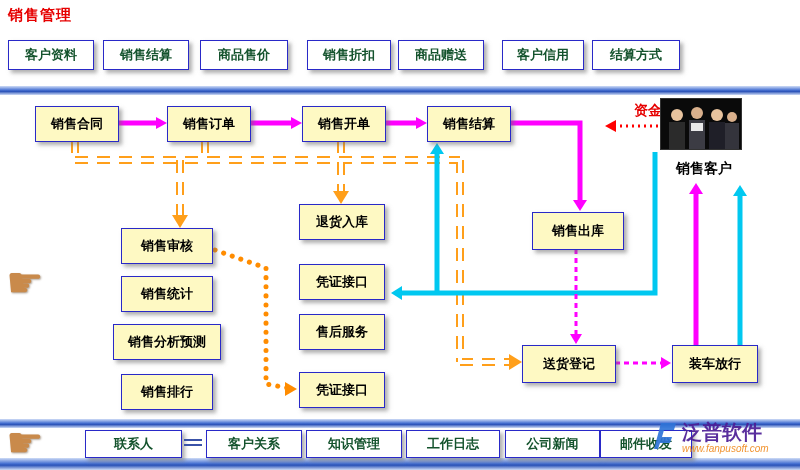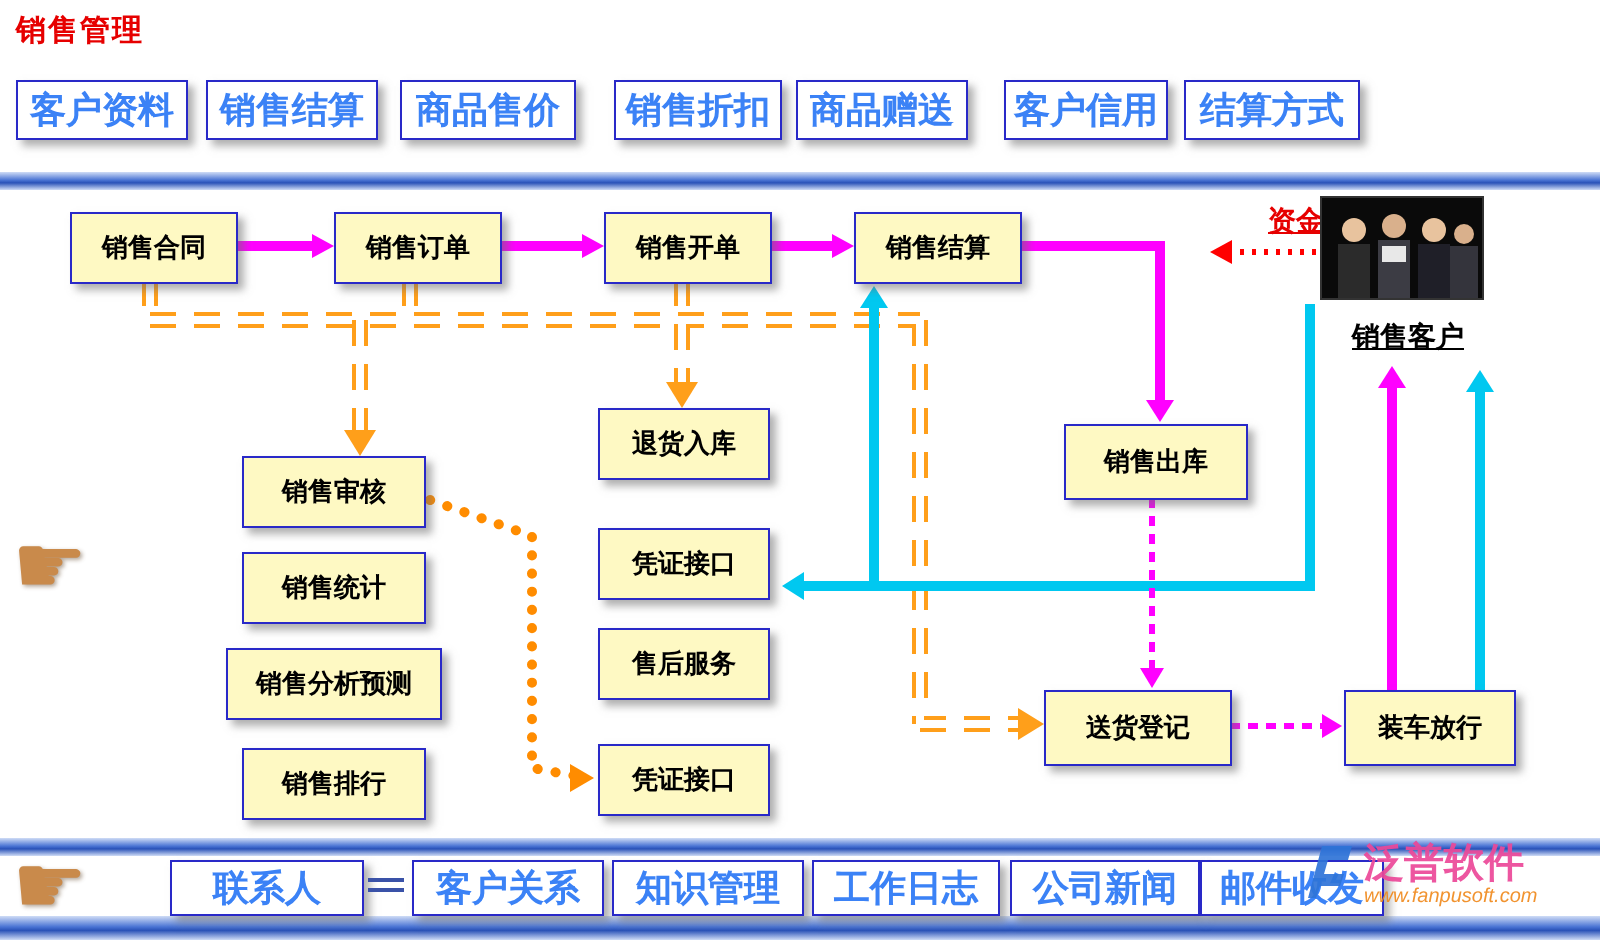--- a/index.html
+++ b/index.html
@@ -1,37 +1,37 @@
 <!DOCTYPE html>
 <html><head>
 <meta charset="utf-8">
 <style>
   html,body{margin:0;padding:0;background:#fff;}
   body{font-family:"Liberation Sans","DejaVu Sans",sans-serif;}
   #stage{position:relative;width:800px;height:470px;background:#fff;overflow:hidden;}
   .page-title{position:absolute;left:8px;top:6px;font-size:15px;font-weight:bold;color:#e60000;letter-spacing:1px;}
   .menu-box{position:absolute;height:28px;background:#fff;border:1px solid #2929c8;
     box-shadow:3px 3px 4px rgba(110,110,110,.55);display:flex;align-items:center;justify-content:center;
-    font-size:18px;font-weight:bold;color:#3b82f6;cursor:pointer;font-family:Liberation Serif, serif;}
+    font-size:13px;font-weight:bold;color:#14532d;cursor:pointer;font-family:Liberation Serif, serif;}
   .divider{position:absolute;left:0;width:800px;height:9px;
     background:linear-gradient(180deg,#dce6f8 0%,#8fadе6 20%,#3a66c8 50%,#8fade6 80%,#dce6f8 100%);
     background:linear-gradient(180deg,#cfdcf6,#4a74d4 45%,#2a52b8 60%,#cfdcf6);}
   .node{position:absolute;background:#fef9c3;border:1px solid #2929c8;
     box-shadow:3px 3px 4px rgba(110,110,110,.55);display:flex;align-items:center;justify-content:center;
     font-size:13px;font-weight:bold;color:#000;z-index:2;cursor:pointer;}
-  .free-label{position:absolute;font-size:13px;font-weight:bold;color:#000;z-index:2;text-decoration:underline;}
+  .free-label{position:absolute;font-size:13px;font-weight:bold;color:#000;z-index:2;}
   .funds-label{color:#e60000;font-size:14px;}
   #arrows{position:absolute;left:0;top:0;z-index:1;pointer-events:none;}
   .hand{position:absolute;font-size:42px;color:#c98a4b;z-index:3;line-height:1;
     text-shadow:1px 1px 2px rgba(80,50,20,.45);font-family:"DejaVu Sans",sans-serif;}
   .photo{position:absolute;z-index:2;border:1px solid #333;}
   .watermark{position:absolute;left:652px;top:421px;z-index:5;display:flex;align-items:flex-start;opacity:.92;}
   .wm-logo{width:26px;height:30px;margin-right:4px;}
   .wm-text{display:flex;flex-direction:column;}
-  .wm-brand{font-size:20px;font-weight:bold;color:#ec4899;line-height:1.1;}
+  .wm-brand{font-size:20px;font-weight:bold;color:#4c1d95;line-height:1.1;}
   .wm-site{font-size:10px;font-style:italic;color:#f08a1e;}
 </style>
 </head>
 <body>
 
 <div id="stage">
 
   <div class="page-title">销售管理</div>
 
   <div class="menu-box" style="left:8px;top:40px;width:84px">客户资料</div>

